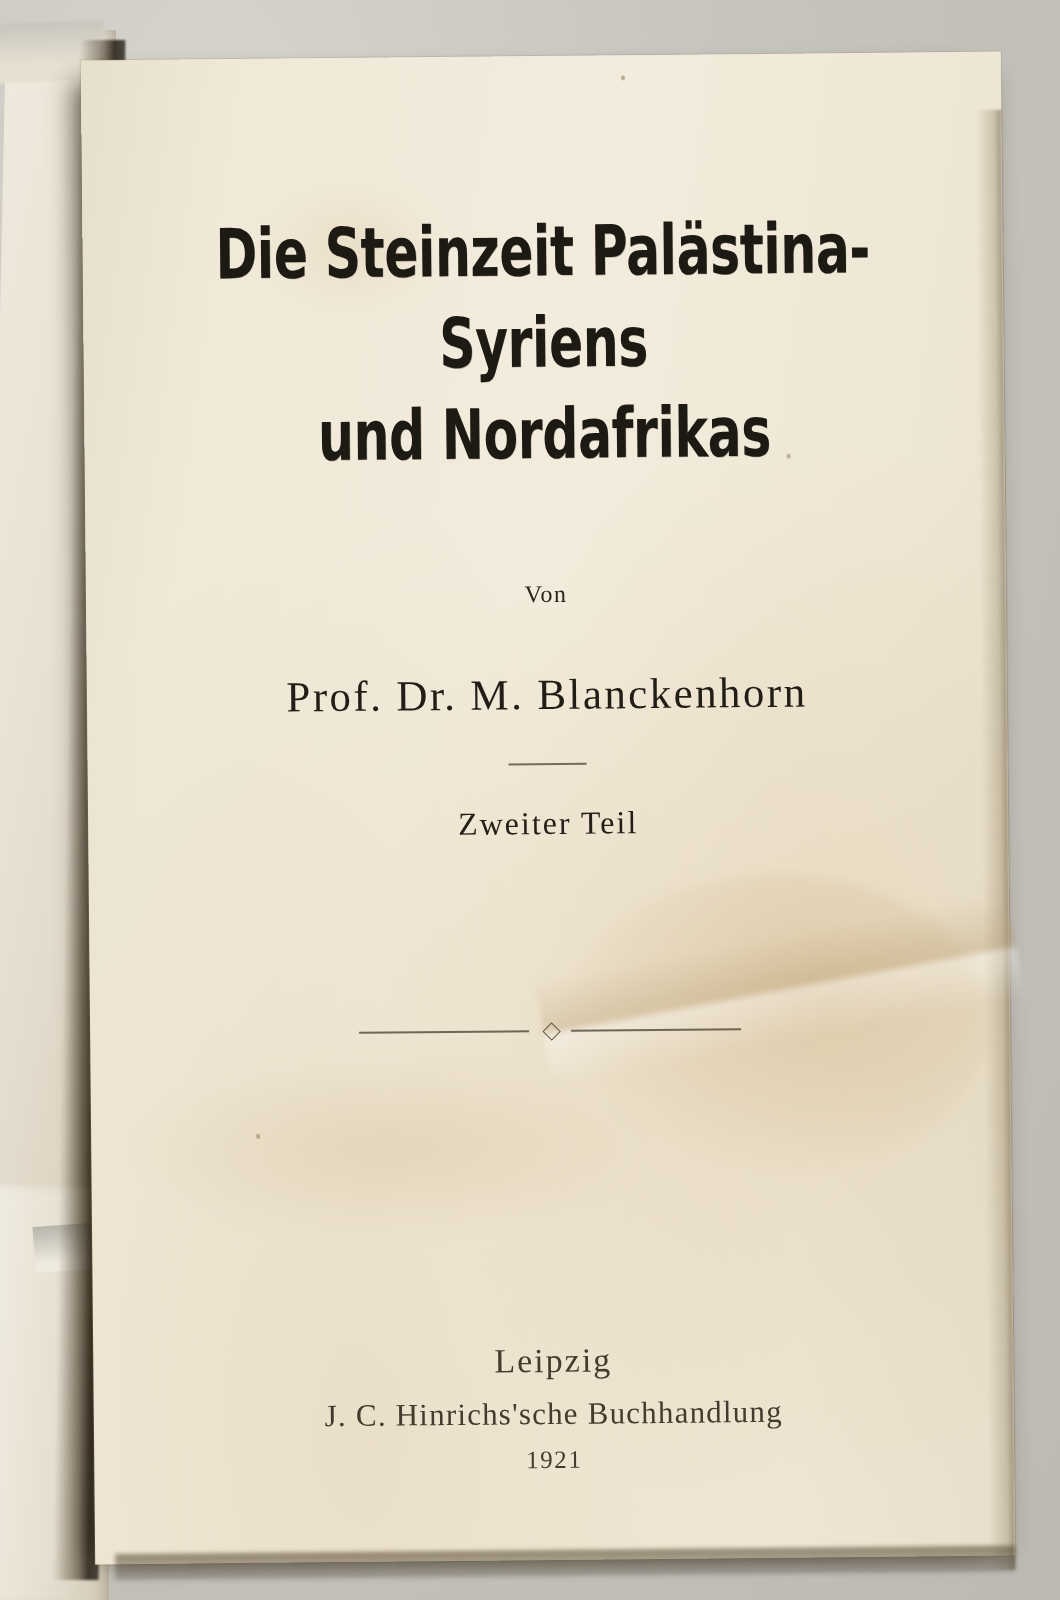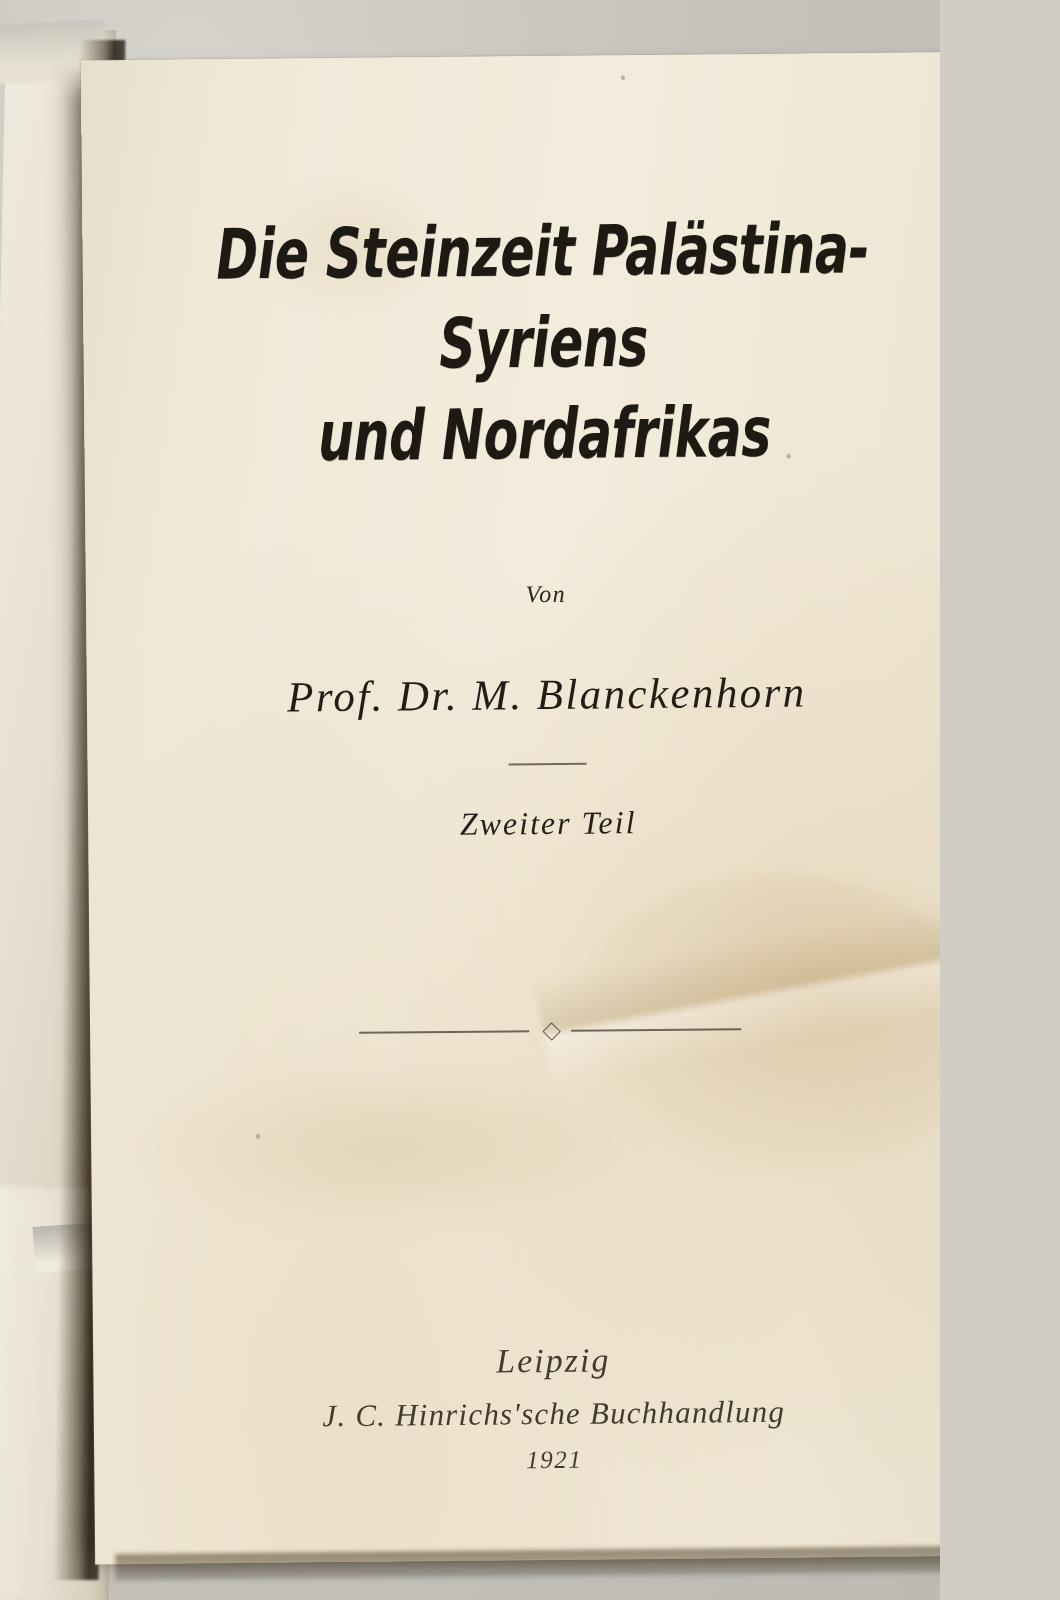--- a/index.html
+++ b/index.html
@@ -9,25 +9,24 @@
   }
   body {
     width: 1060px;
     height: 1600px;
     overflow: hidden;
     font-family: "Liberation Serif", serif;
   }
 
   #scene {
     position: relative;
-    width: 940px;
+    width: 1060px;
     height: 1600px;
     background: #c9c7c0;
     overflow: hidden;
-    font-style: italic;
   }
 
   
   .backdrop {
     position: absolute;
     inset: 0;
     background:
       radial-gradient(ellipse at 20% 10%, #d6d4cd 0%, #c6c4bd 45%, #bcbab3 100%);
   }
 

